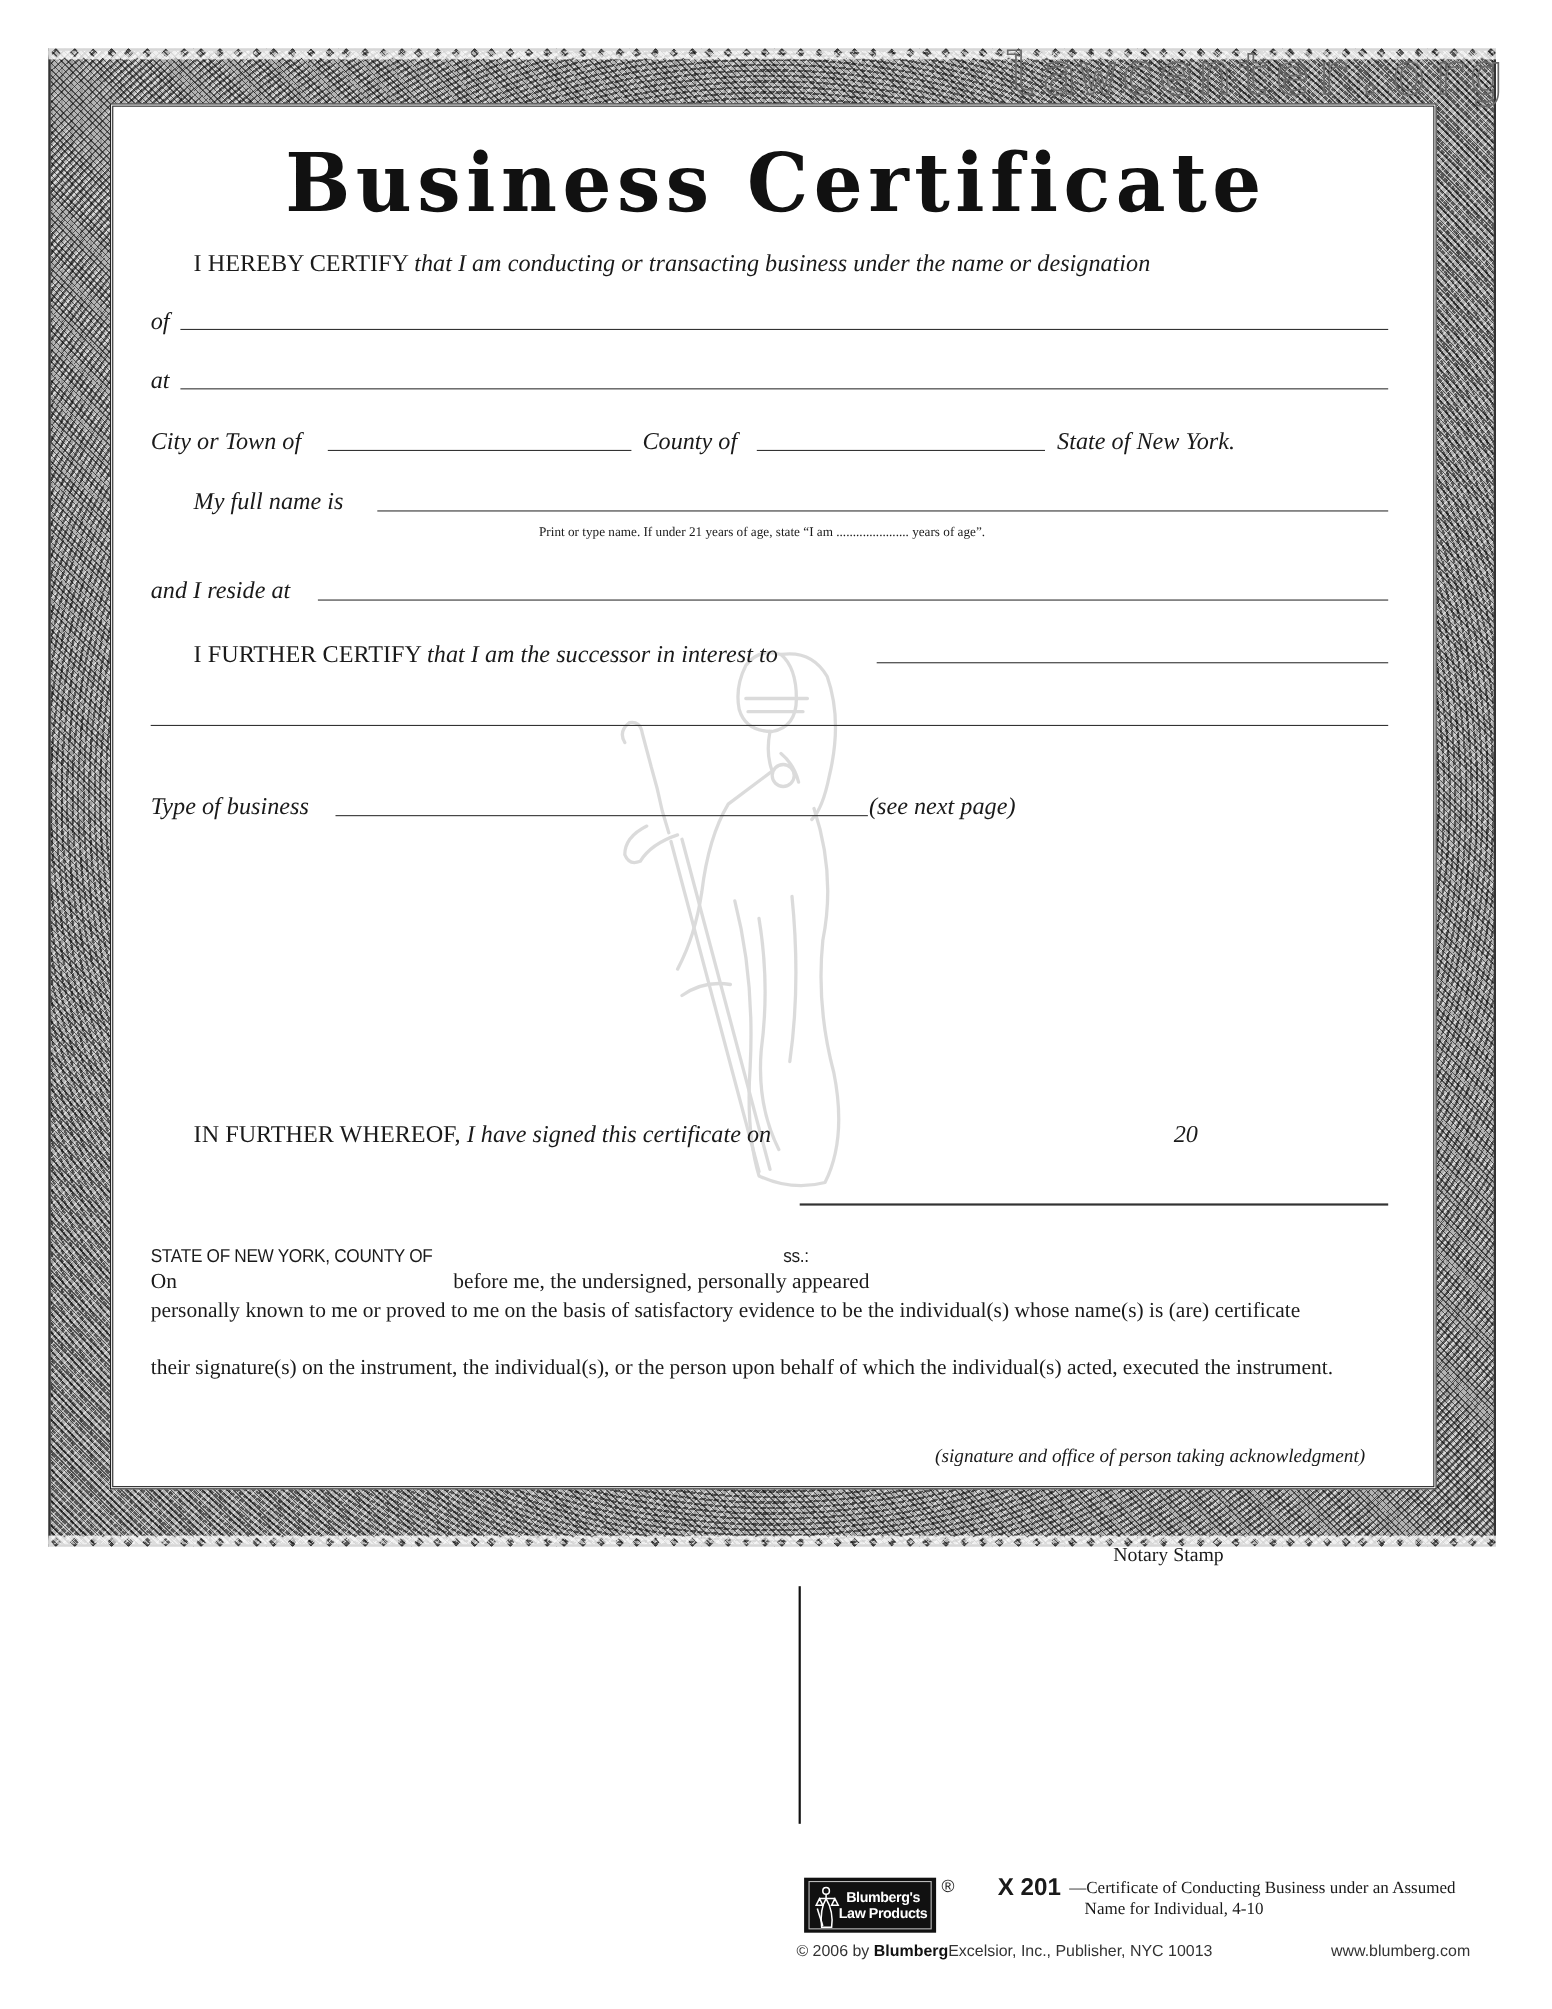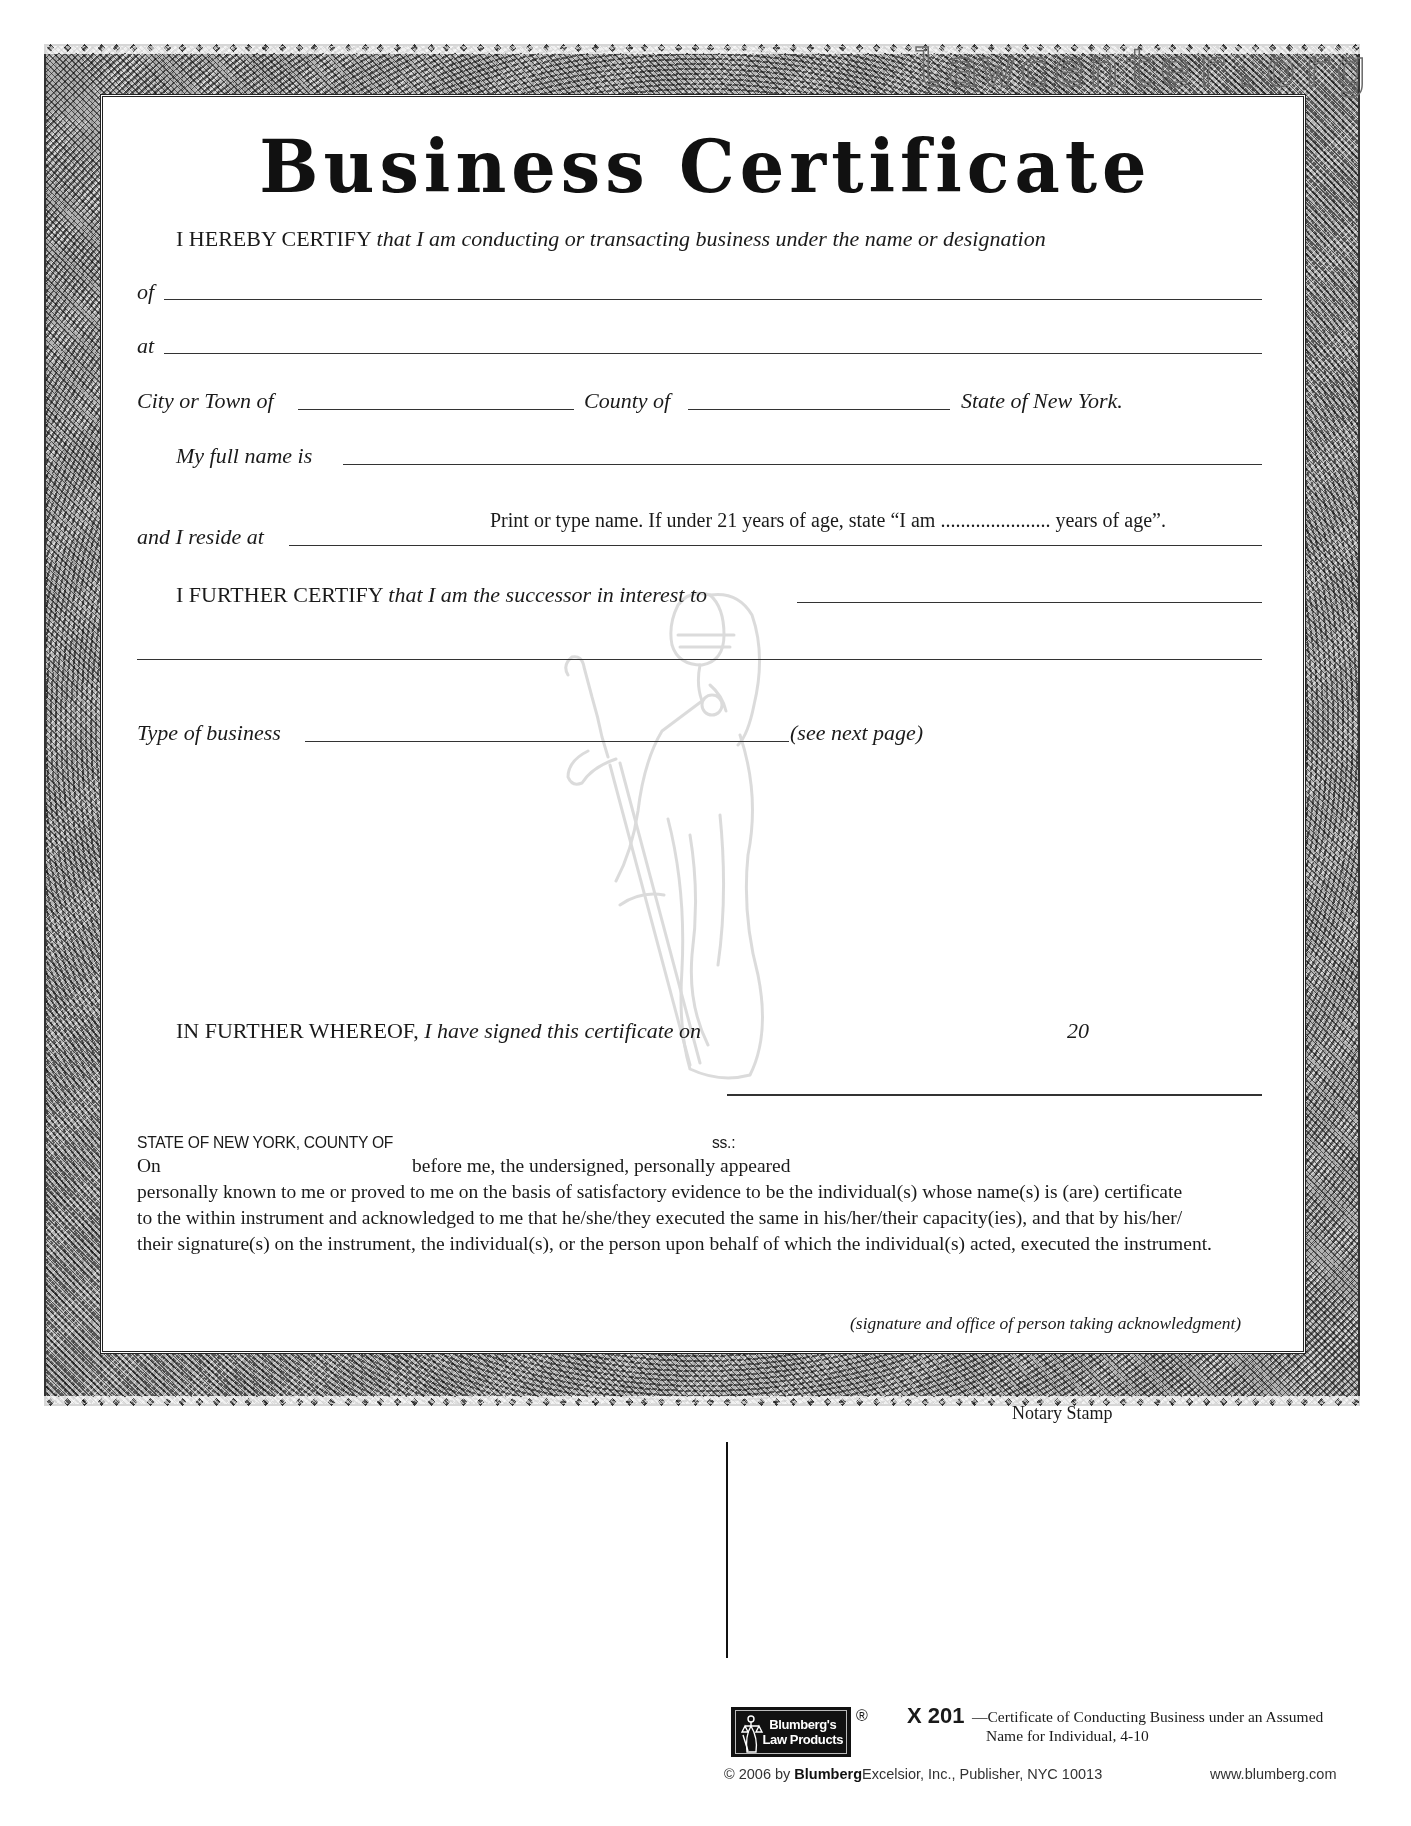--- a/index.html
+++ b/index.html
@@ -45,21 +45,21 @@
     .content { position: absolute; left: 0; top: 0; width: 1411px; height: 1826px; }
     .title {
       position: absolute; left: 0; width: 1411px; top: 125px; text-align: center;
       font-family: "DejaVu Serif", serif; font-weight: bold; font-size: 70px;
       letter-spacing: 5px; color: #111; transform: scaleY(1.05);
     }
     .line { position: absolute; font-size: 22px; white-space: nowrap; }
     .it { font-style: italic; }
     .caps { font-style: normal; }
     .rule { position: absolute; height: 0; border-bottom: 1.5px solid #333; }
-    .small-note { position: absolute; font-size: 20px; white-space: nowrap; margin-top: 33px; }
+    .small-note { position: absolute; font-size: 12px; white-space: nowrap; }
     .ack { position: absolute; left: 137px; font-size: 19.5px; white-space: nowrap; line-height: 26px; }
     .state-caps { font-family: "Liberation Sans", sans-serif; font-size: 17px; letter-spacing: -.3px; transform: scaleX(.92); transform-origin: left; display: inline-block; }
 
     
     .divider-v { position: absolute; left: 726px; top: 1442px; width: 0; height: 216px; border-left: 2px solid #111; }
     .logo {
       position: absolute; left: 731px; top: 1707px; width: 120px; height: 50px; background: #111;
       display: flex; align-items: center; justify-content: flex-end; padding-right: 4px; box-sizing: border-box;
     }
     .logo-inner-border { position: absolute; left: 4px; top: 3px; right: 4px; bottom: 3px; border: 1px solid #bbb; }
@@ -153,21 +153,20 @@
   </div>
   <div class="ack" style="left:412px; top:1129px; width:290px; height:24px;"></div>
   <div class="ack" style="left:712px; top:1129px;"><span class="state-caps">ss.:</span></div>
 
   <div class="ack" style="top:1153px;">On</div>
   <div class="ack" style="left:170px; top:1153px; width:235px; height:24px;"></div>
   <div class="ack" style="left:412px; top:1153px;">before me, the undersigned, personally appeared</div>
   <div class="ack" style="left:830px; top:1153px; width:430px; height:24px;"></div>
 
   <div class="ack" style="top:1179px;">personally known to me or proved to me on the basis of satisfactory evidence to be the individual(s) whose name(s) is (are) certificate</div>
-  <div class="ack" style="top:1205px;">to the within instrument and acknowledged to me that he/she/they executed the same in his/her/their capacity(ies), and that by his/her/</div>
   <div class="ack" style="top:1231px;">their signature(s) on the instrument, the individual(s), or the person upon behalf of which the individual(s) acted, executed the instrument.</div>
 
   <div class="ack it" style="left:850px; top:1310px; font-size:17.5px;">(signature and office of person taking acknowledgment)</div>
 
   <div class="ack" style="left:1012px; top:1400px; font-size:18px;">Notary Stamp</div>
   <div class="divider-v"></div>
 </div>
 
 <div class="logo">
   <div class="logo-inner-border"></div>

